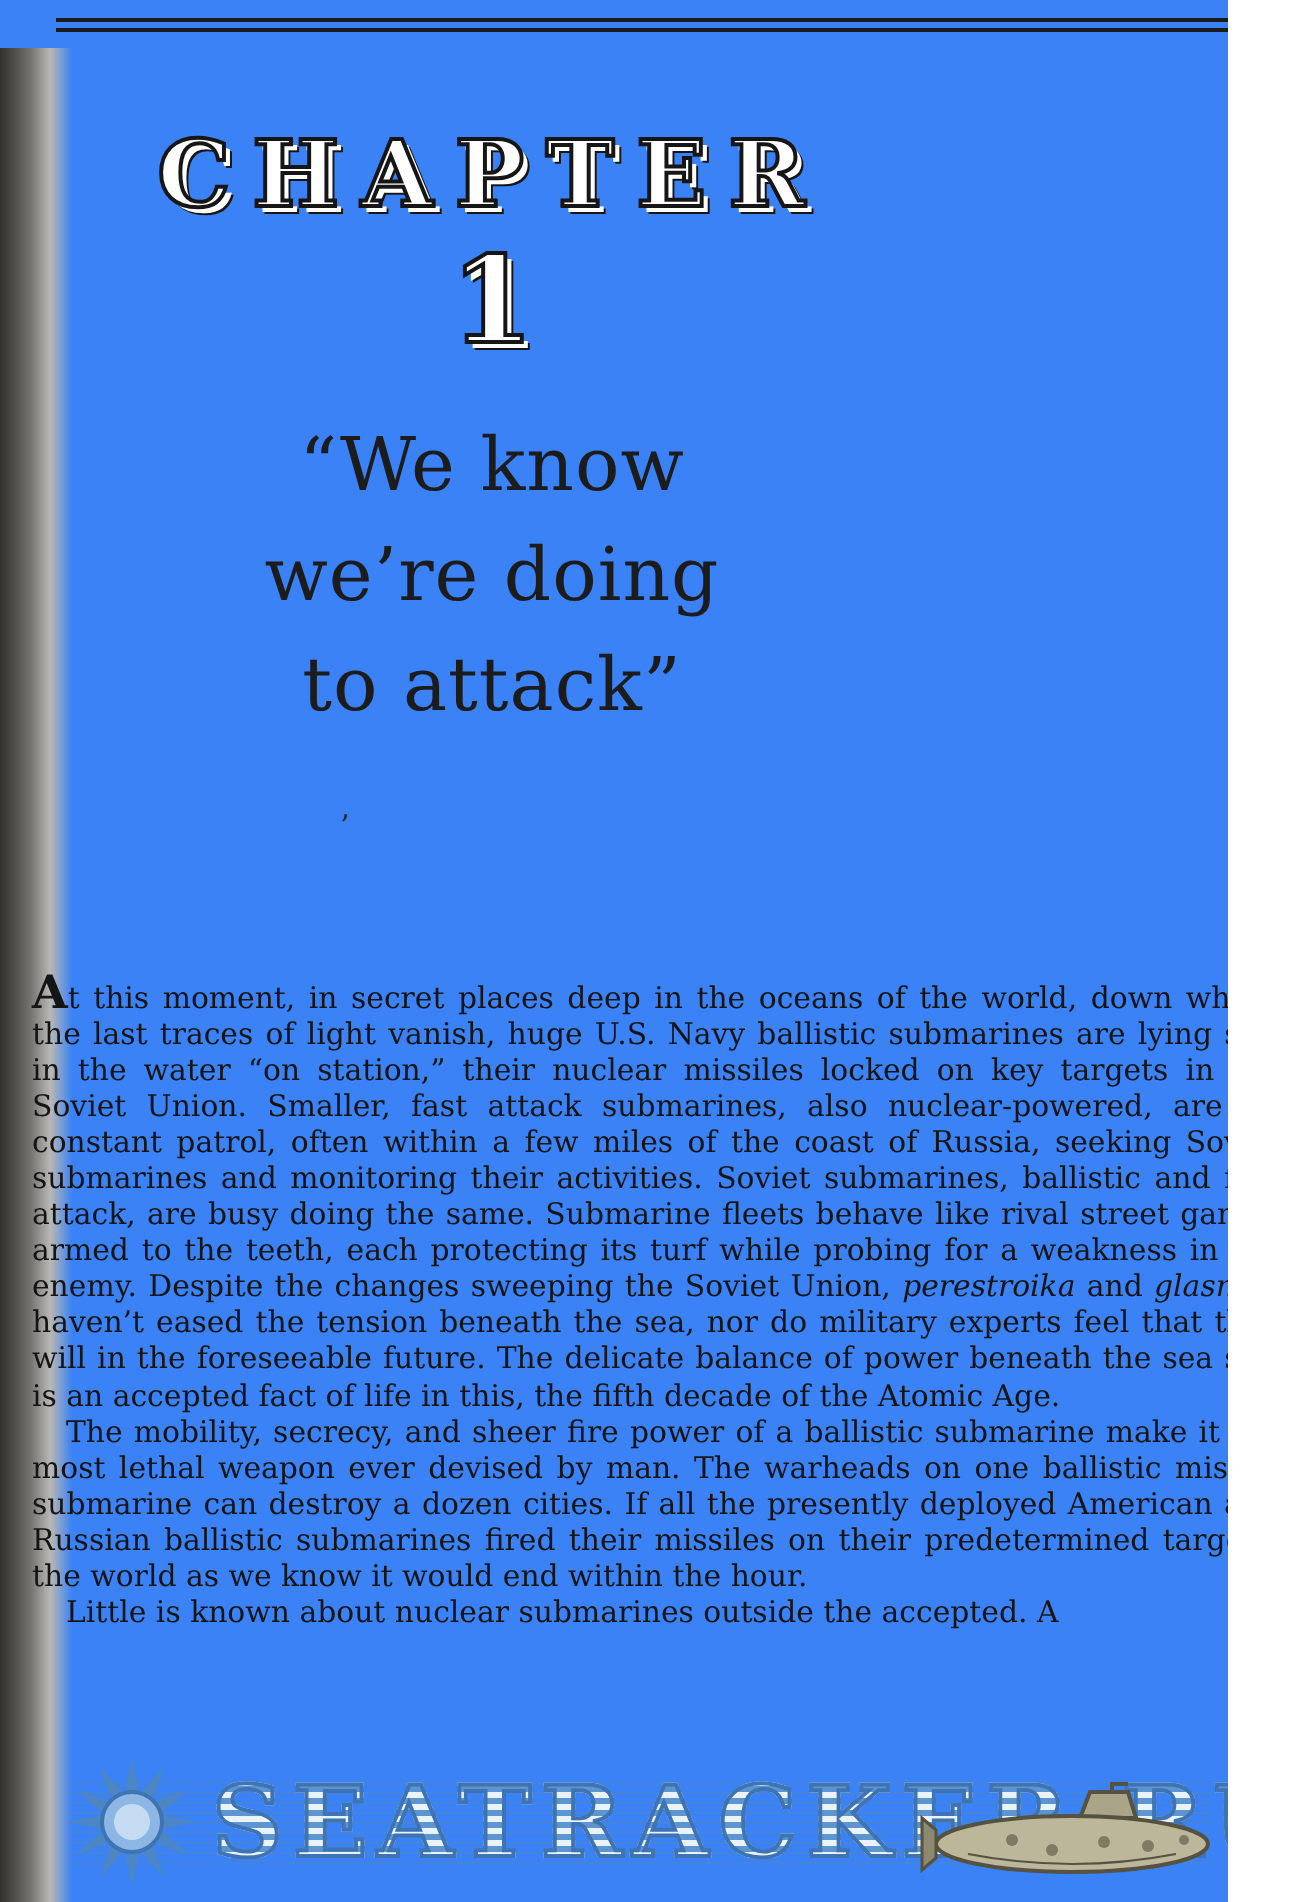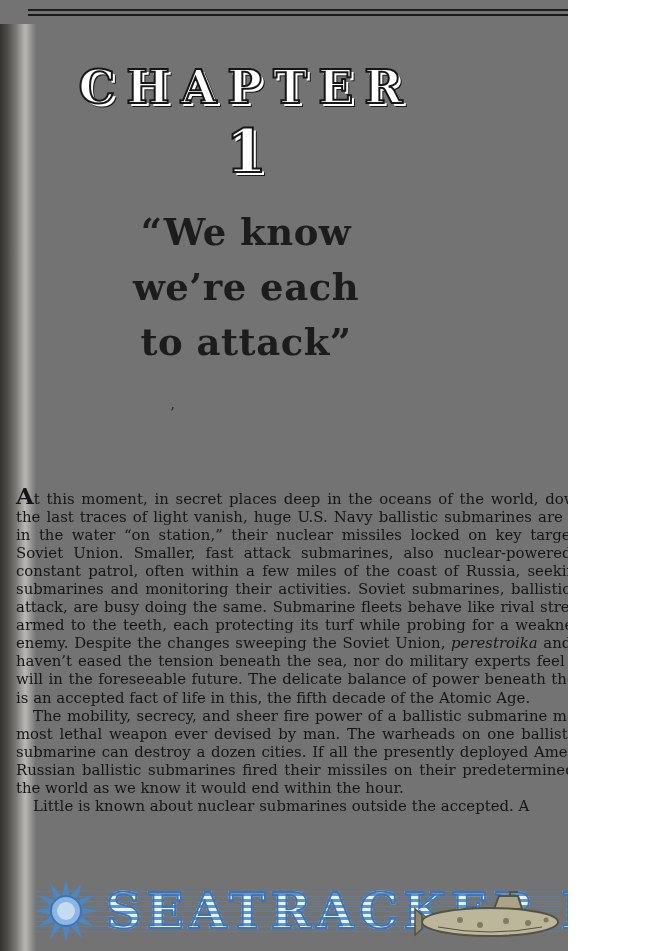--- a/index.html
+++ b/index.html
@@ -1,22 +1,22 @@
 <!DOCTYPE html>
 <html><head>
 <meta charset="utf-8">
 <style>
   * { margin: 0; padding: 0; box-sizing: border-box; }
   html, body { background: #ffffff; }
 
   .page {
     position: relative;
-    width: 568px;
+    width: 614px;
     height: 951px;
-    background: #737373;
+    background: #3b82f6;
     font-family: "DejaVu Serif", serif;
     overflow: hidden;
   }
 
   
   .left-band {
     position: absolute;
     left: 0; top: 24px; bottom: 0;
     width: 36px;
     background: linear-gradient(to right,
@@ -52,21 +52,21 @@
   .chapter-number {
     font-size: 60px;
     line-height: 1.0;
     margin-top: 8px;
   }
   .chapter-title {
     margin-top: 24px;
   }
   .title-line {
     font-size: 37px;
-    font-weight: bold;
+    font-weight: normal;
     line-height: 55px;
     color: #1c1c1c;
     letter-spacing: 0.5px;
   }
 
   .stray-mark {
     position: absolute;
     left: 170px; top: 404px;
     font-size: 15px;
     color: #2a2a2a;
@@ -139,21 +139,21 @@
 
   <div class="left-band"></div>
 
   <div class="top-rule"></div>
 
   <div class="heading">
     <div class="chapter-word outline-text">CHAPTER</div>
     <div class="chapter-number outline-text">1</div>
     <div class="chapter-title">
       <div class="title-line">“We know</div>
-      <div class="title-line">we’re each</div>
+      <div class="title-line">we’re doing</div>
       <div class="title-line">to attack”</div>
     </div>
   </div>
 
   <div class="stray-mark">’</div>
 
   <div class="body-text">
       <p class="para"><span class="dropcap">A</span><span>t this moment, in secret places deep in the oceans of the world, down where the last traces of light vanish, huge U.S. Navy ballistic submarines are lying still in the water “on station,” their nuclear missiles locked on key targets in the Soviet Union. Smaller, fast attack submarines, also nuclear-powered, are on constant patrol, often within a few miles of the coast of Russia, seeking Soviet submarines and monitoring their activities. Soviet submarines, ballistic and fast attack, are busy doing the same. Submarine fleets behave like rival street gangs, armed to the teeth, each protecting its turf while probing for a weakness in the enemy. Despite the changes sweeping the Soviet Union, </span><span class="ital">perestroika</span><span> and </span><span class="ital">glasnost</span><span> haven’t eased the tension beneath the sea, nor do military experts feel that they will in the foreseeable future. The delicate balance of power beneath the sea still is an accepted fact of life in this, the fifth decade of the Atomic Age.</span></p>
       <p class="para indent"><span>The mobility, secrecy, and sheer fire power of a ballistic submarine make it the most lethal weapon ever devised by man. The warheads on one ballistic missile submarine can destroy a dozen cities. If all the presently deployed American and Russian ballistic submarines fired their missiles on their predetermined targets, the world as we know it would end within the hour.</span></p>
       <p class="para indent"><span>Little is known about nuclear submarines outside the accepted. A</span></p>

